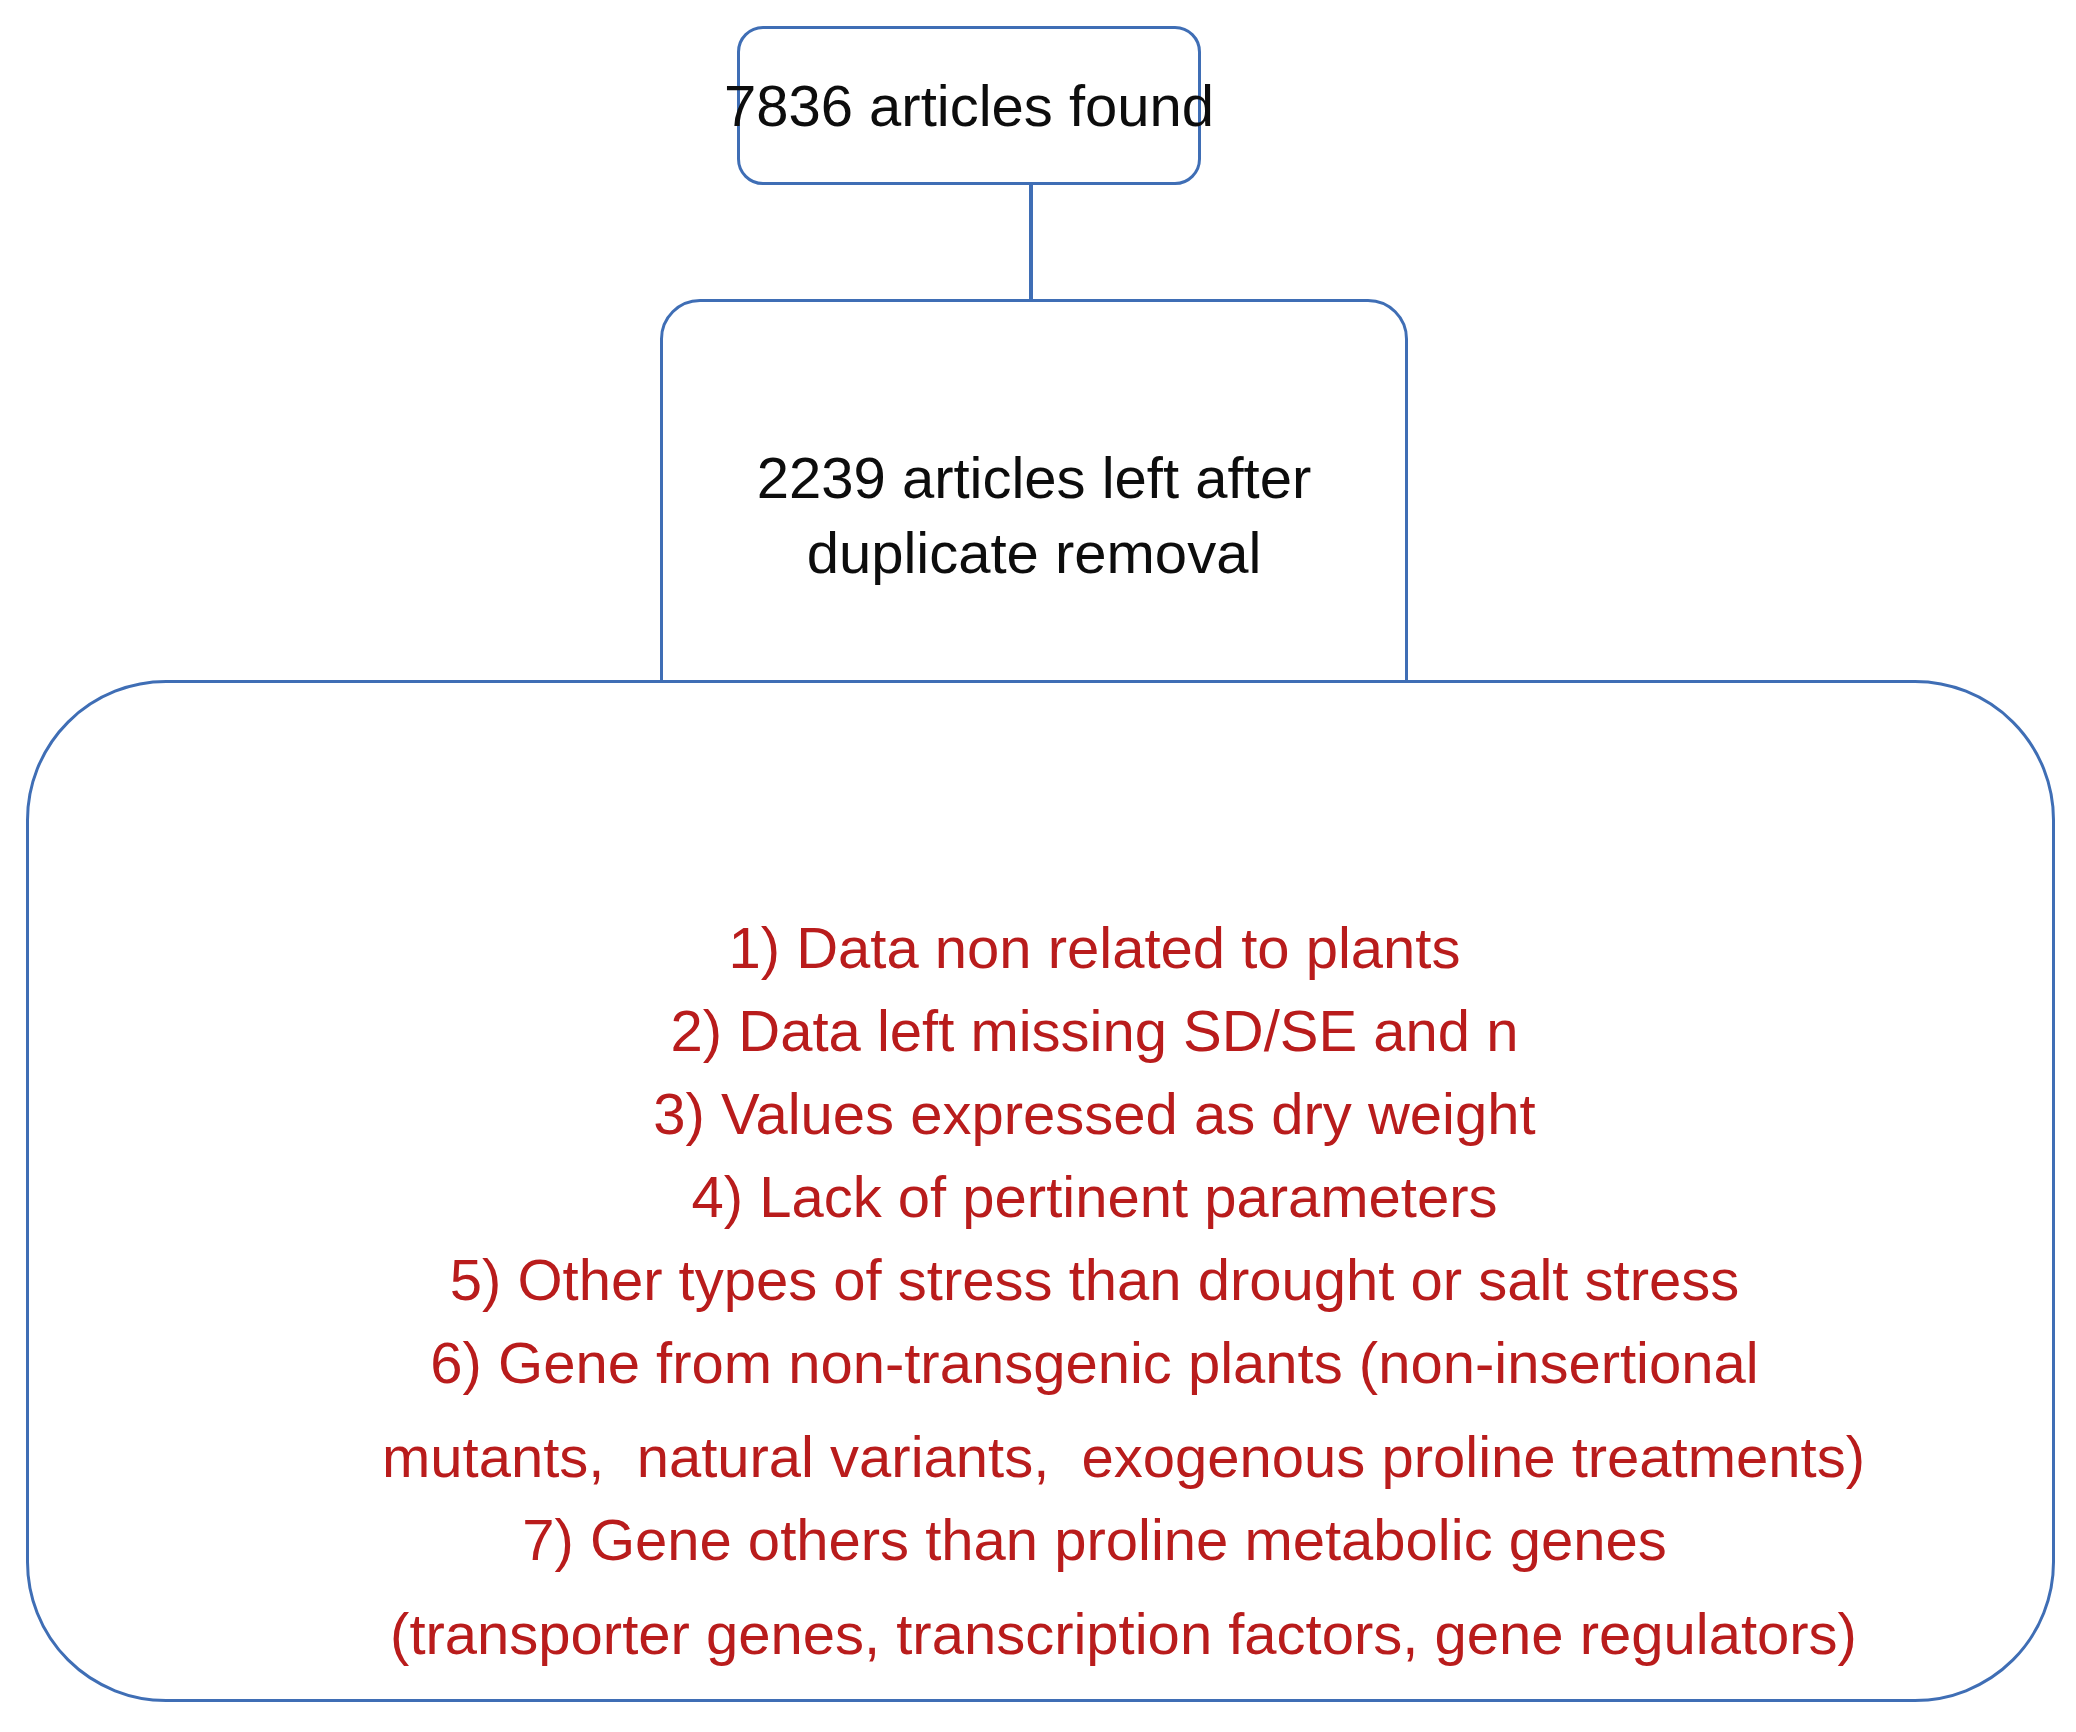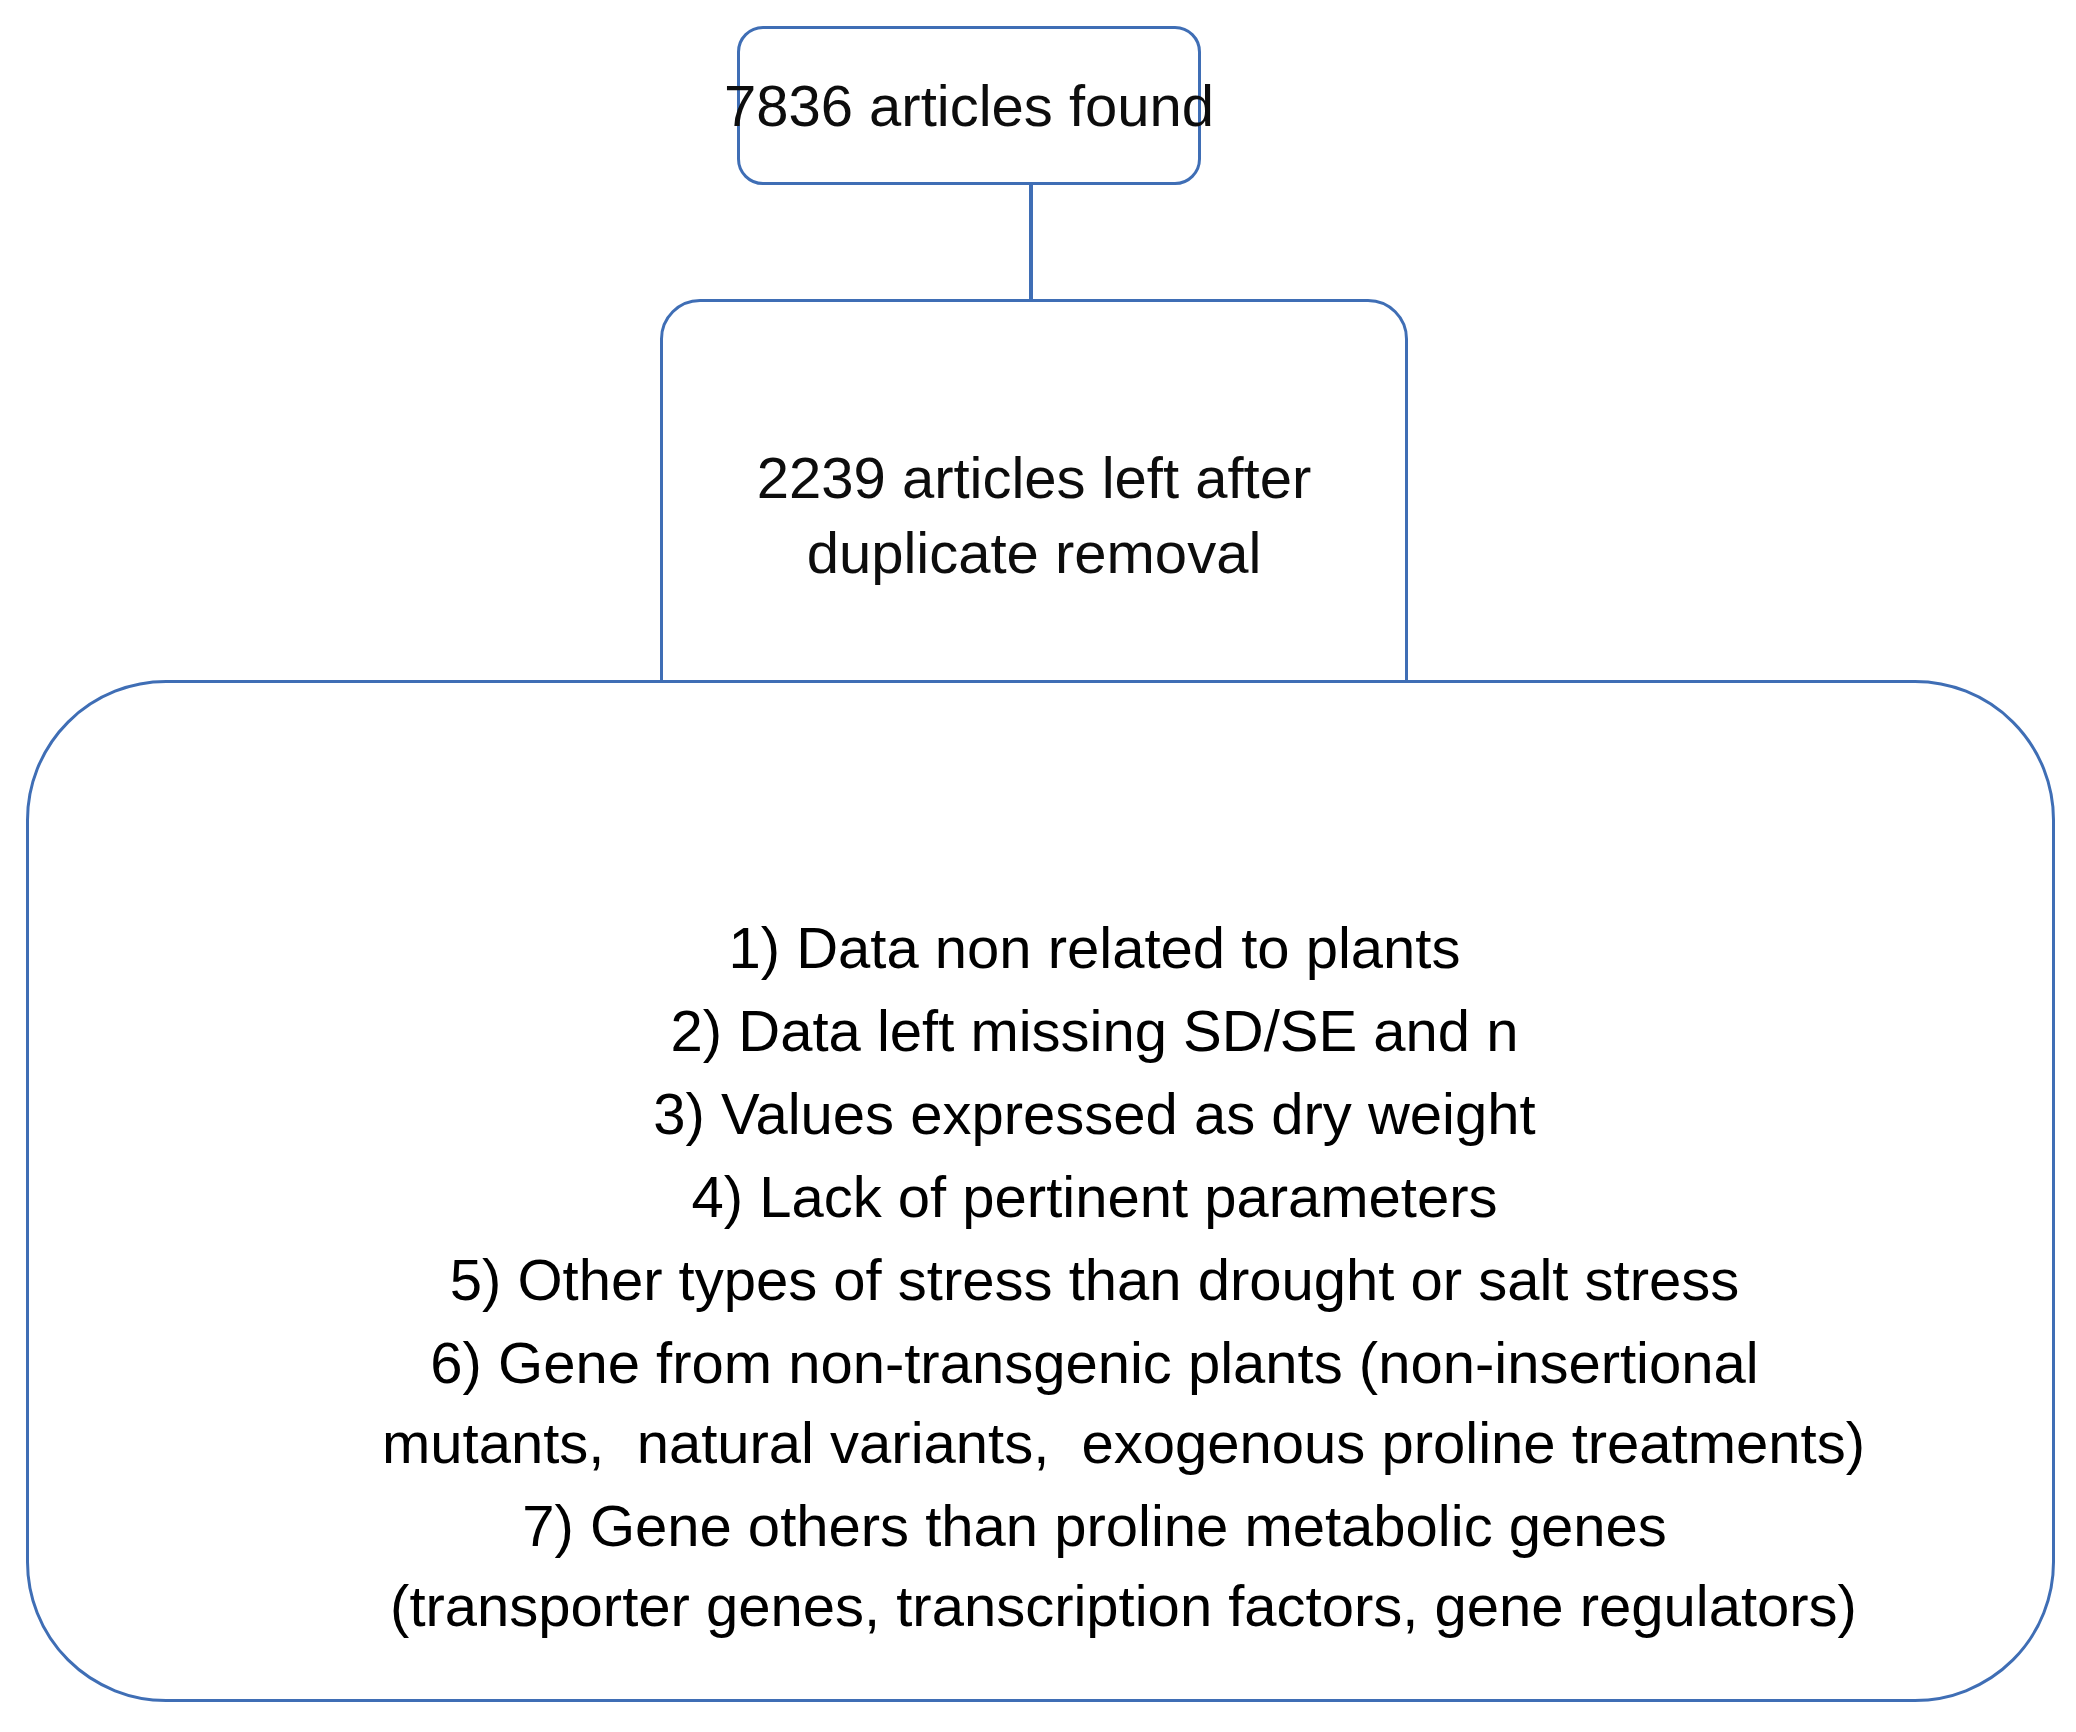--- a/index.html
+++ b/index.html
@@ -87,29 +87,29 @@
     margin: 0;
     padding: 0;
     position: absolute;
     left: 168px;
     top: 236px;
     right: 60px;
   }
   .criteria-list li {
     font-size: 58px;
     line-height: 1.0;
-    color: #000000;
+    color: #b91c1c;
     margin: 0 0 25px 0;
     white-space: pre-wrap;
   }
   .criteria-list li:last-child { margin-bottom: 0; }
   .criteria-list li .cont {
     display: block;
     padding-left: 58px;
-    margin-top: 22px;
+    margin-top: 36px;
   }
 
   
   .connector {
     position: absolute;
     background: #3f6eb5;
     z-index: 1;
   }
   #connector-found-dedup {
     left: 1029px;

